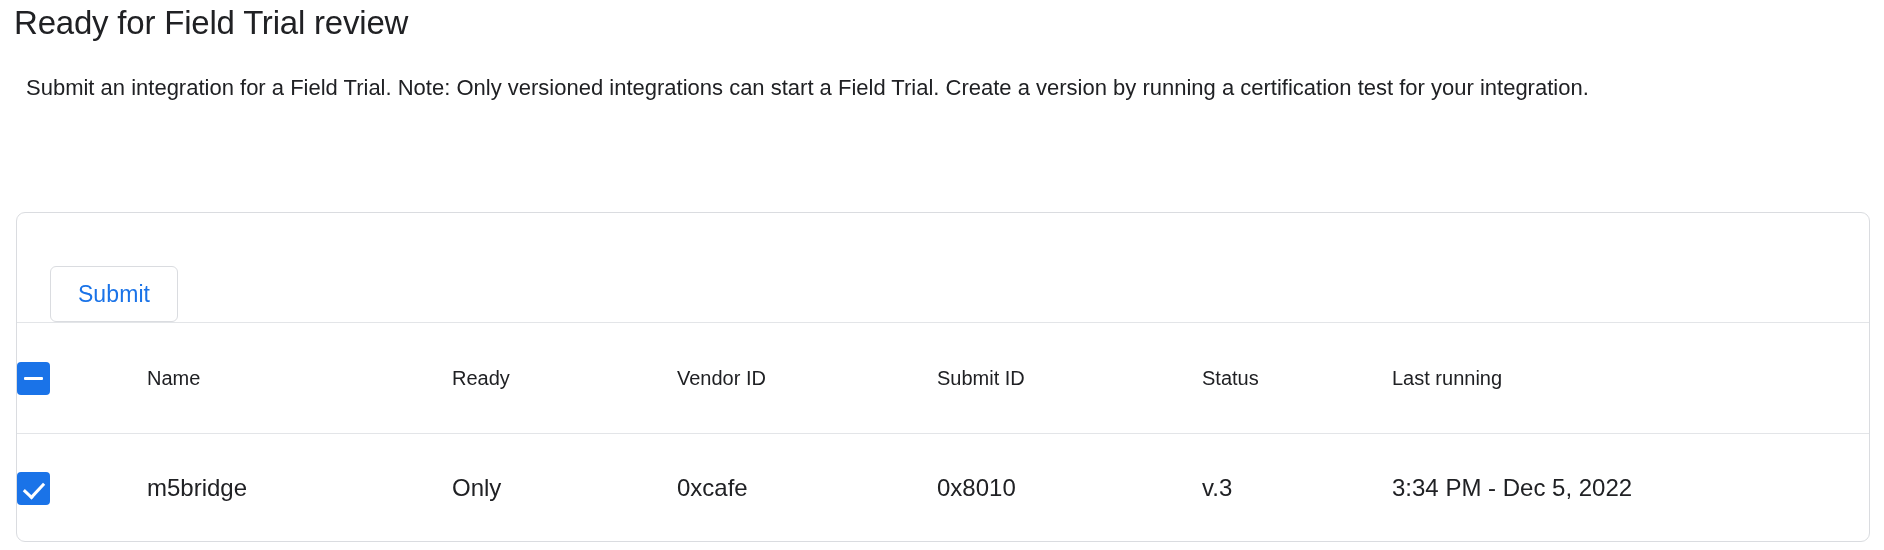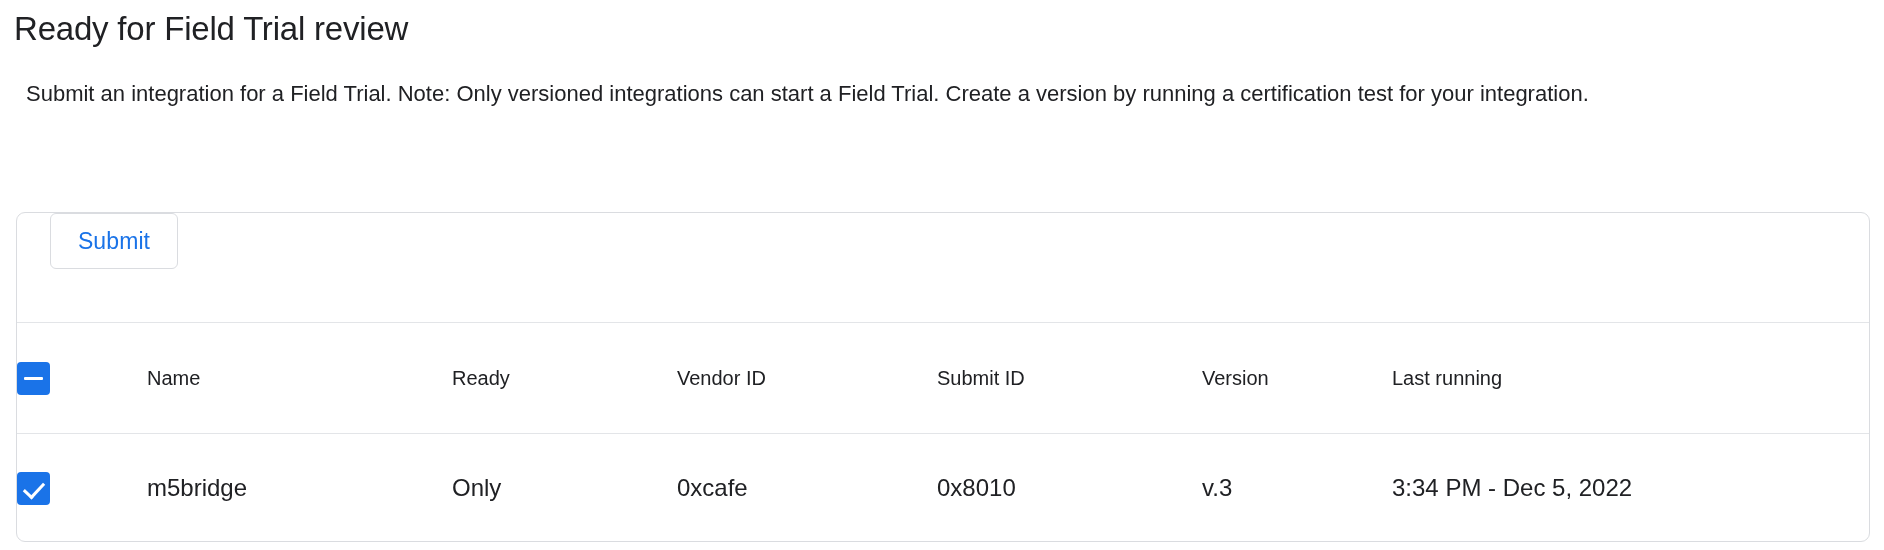--- a/index.html
+++ b/index.html
@@ -17,21 +17,21 @@
   }
   .page {
     position: relative;
     width: 1884px;
     height: 550px;
     box-sizing: border-box;
     padding: 0 14px;
   }
   .page-title {
     margin: 0;
-    padding-top: 8px;
+    padding-top: 2px;
     font-size: 33px;
     font-weight: 400;
     line-height: 42px;
     letter-spacing: -0.2px;
     color: #202124;
   }
   .page-desc {
     margin: 12px;
     padding-top: 14px;
     font-size: 22px;
@@ -49,21 +49,21 @@
     box-sizing: border-box;
     border: 1px solid #dadce0;
     border-radius: 9px;
     background: #ffffff;
     overflow: hidden;
   }
   .toolbar {
     height: 110px;
     box-sizing: border-box;
     display: flex;
-    align-items: flex-start;
+    align-items: flex-end;
     padding-left: 33px;
     border-bottom: 1px solid #e3e5e8;
   }
   .submit-button {
     display: inline-flex;
     align-items: center;
     justify-content: center;
     min-width: 128px;
     height: 56px;
     padding: 0 22px;
@@ -173,21 +173,21 @@
       </colgroup>
       <thead>
         <tr class="row-head">
           <th class="check-cell">
             <span class="checkbox indeterminate"></span>
           </th>
           <th class="cell-pad">Name</th>
           <th>Ready</th>
           <th>Vendor ID</th>
           <th>Submit ID</th>
-          <th>Version</th>
+          <th>Status</th>
           <th>Last running</th>
         </tr>
       </thead>
       <tbody>
         <tr class="row-body">
           <td class="check-cell">
             <span class="checkbox checked"></span>
           </td>
           <td class="cell-pad">m5bridge</td>
           <td>Only</td>

